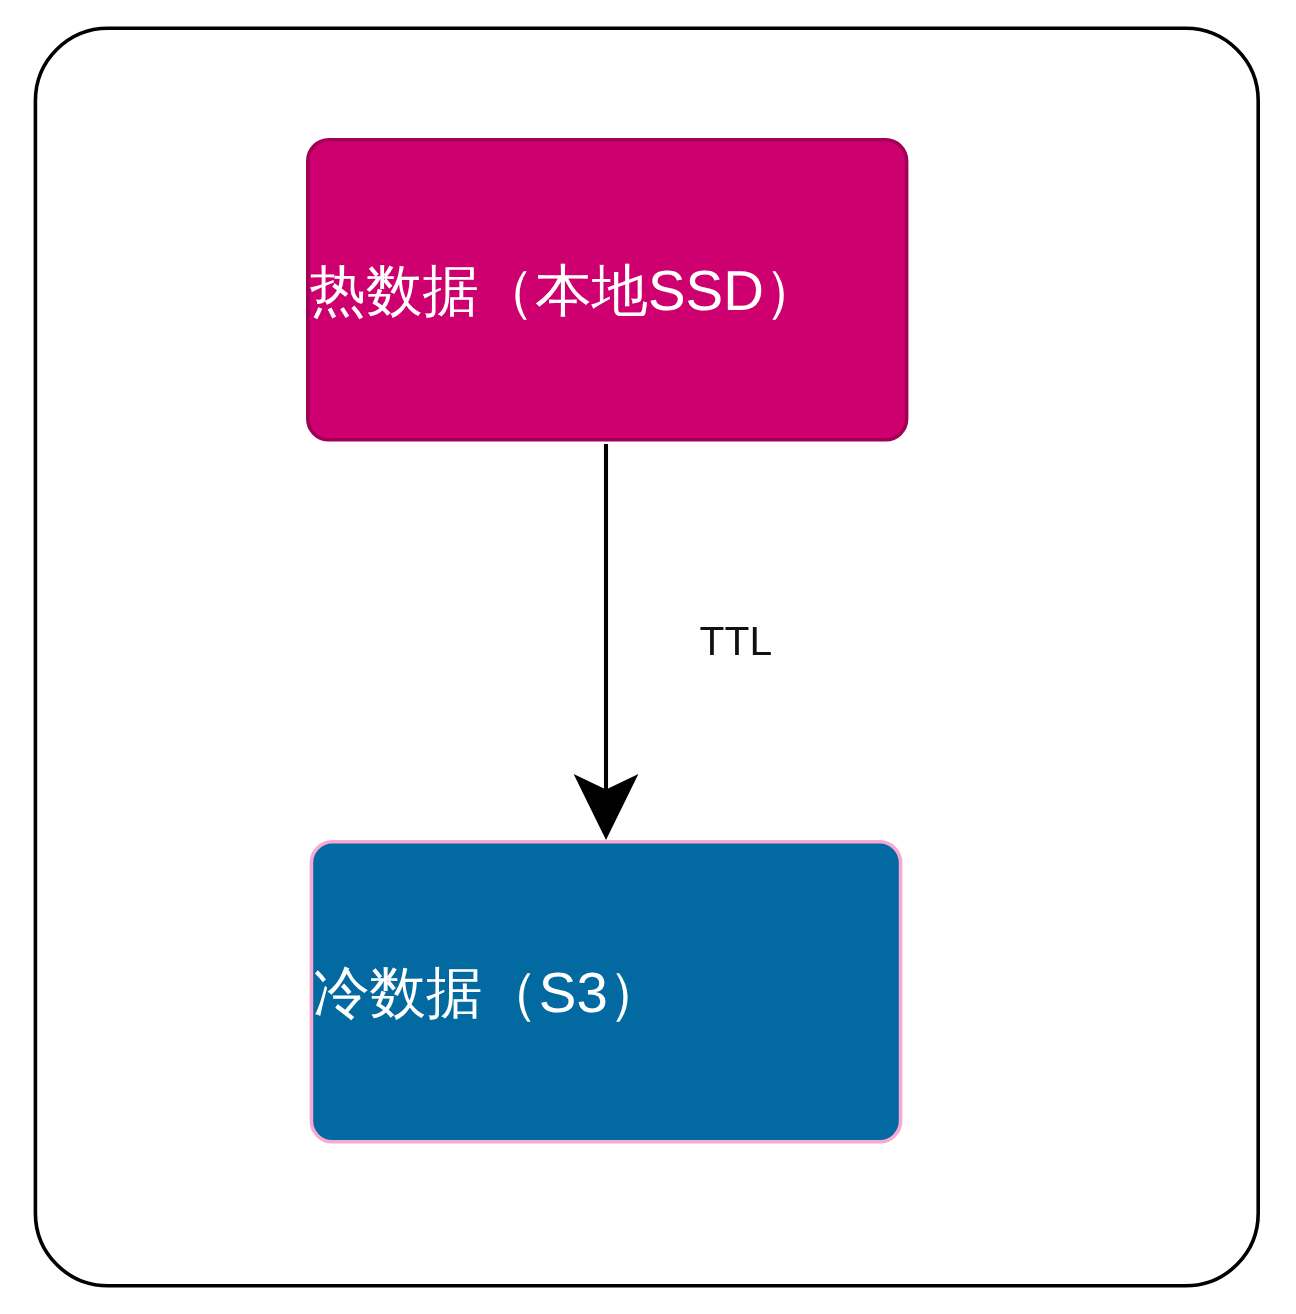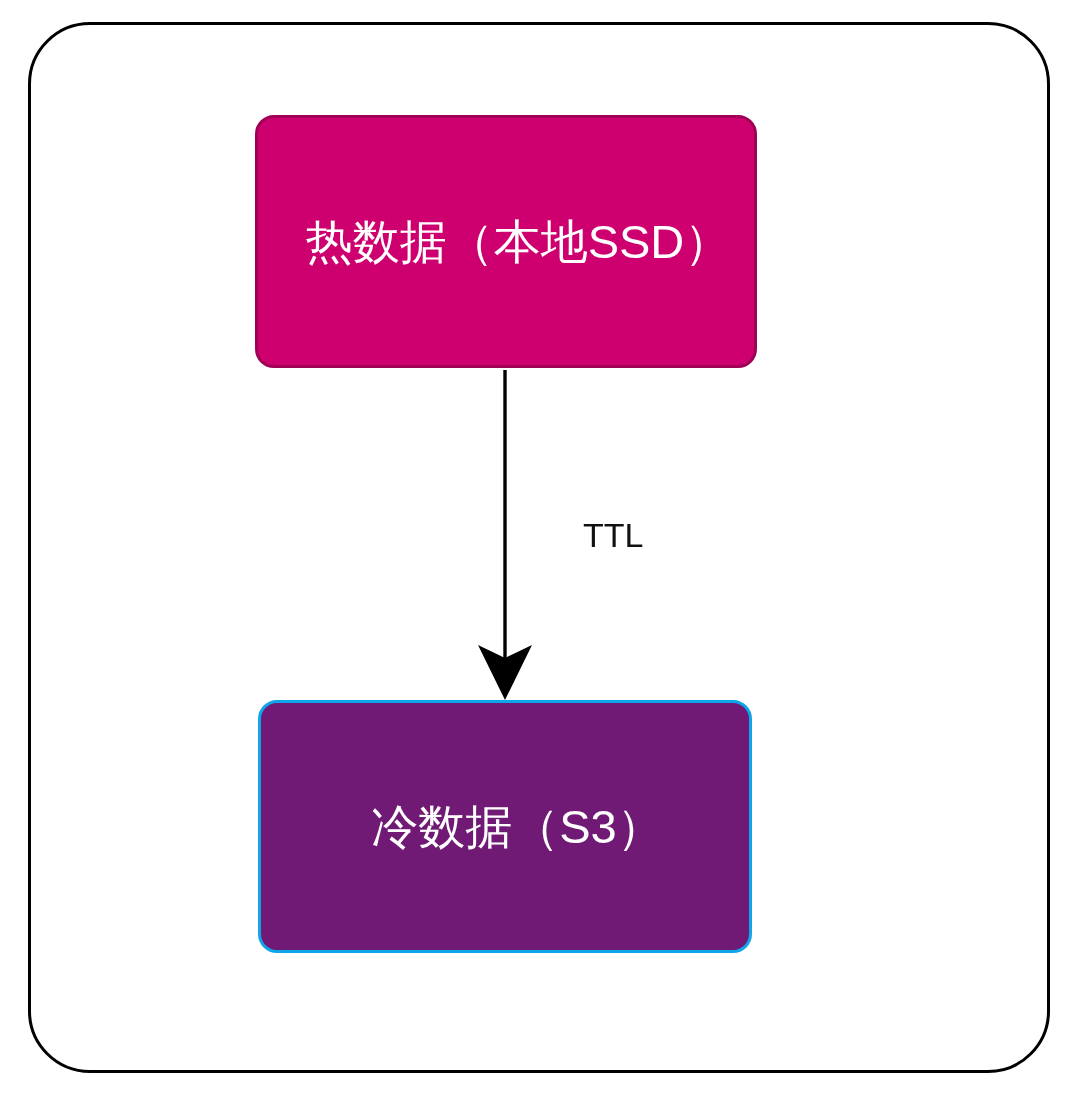--- a/index.html
+++ b/index.html
@@ -32,24 +32,23 @@
     border-radius: 62px;
     background: #ffffff;
   }
 
   
   .node {
     position: absolute;
     box-sizing: border-box;
     display: flex;
     align-items: center;
-    justify-content: center;
+    justify-content: flex-start;
     border-radius: 19px;
     text-align: center;
-    padding-left: 25px;
   }
   .node-label {
     font-size: 47px;
     line-height: 1.1;
     color: #ffffff;
     letter-spacing: 0px;
     white-space: nowrap;
   }
 
   .node-hot {
@@ -59,22 +58,22 @@
     height: 253px;
     background: #CE0070;
     border: 3px solid #A00055;
   }
 
   .node-cold {
     left: 258px;
     top: 700px;
     width: 494px;
     height: 253px;
-    background: #701a75;
-    border: 3px solid #0ea5e9;
+    background: #0369a1;
+    border: 3px solid #f9a8d4;
   }
 
   
   .edge-layer {
     position: absolute;
     left: 0;
     top: 0;
     width: 1080px;
     height: 1095px;
     pointer-events: none;

